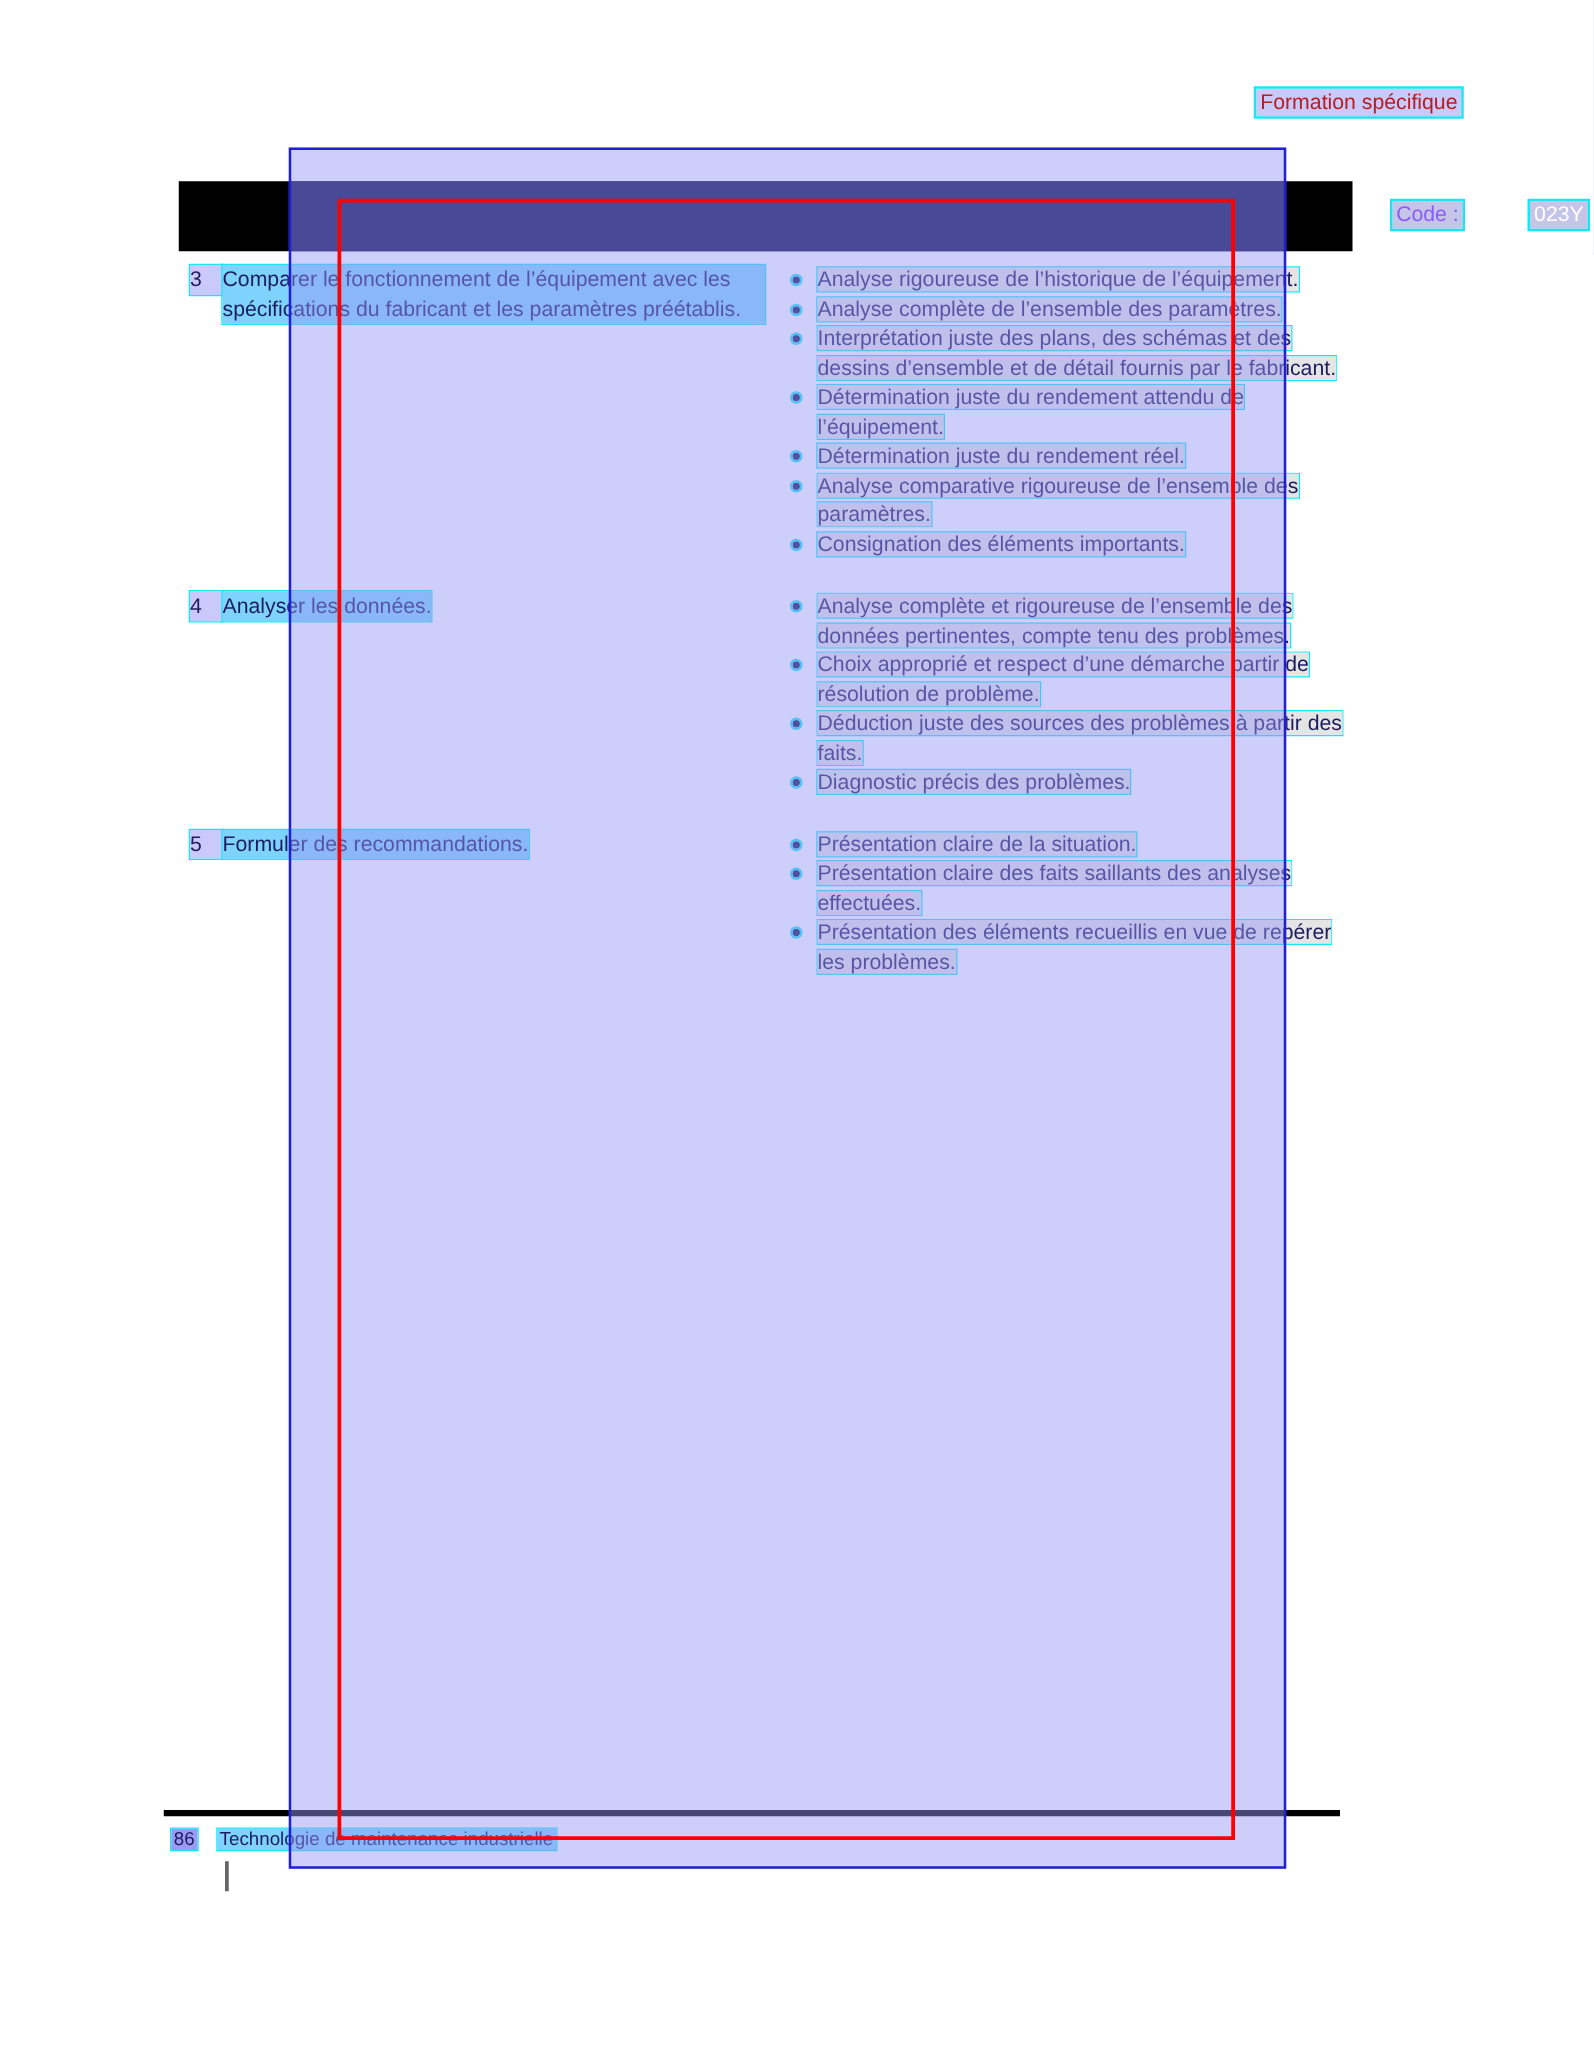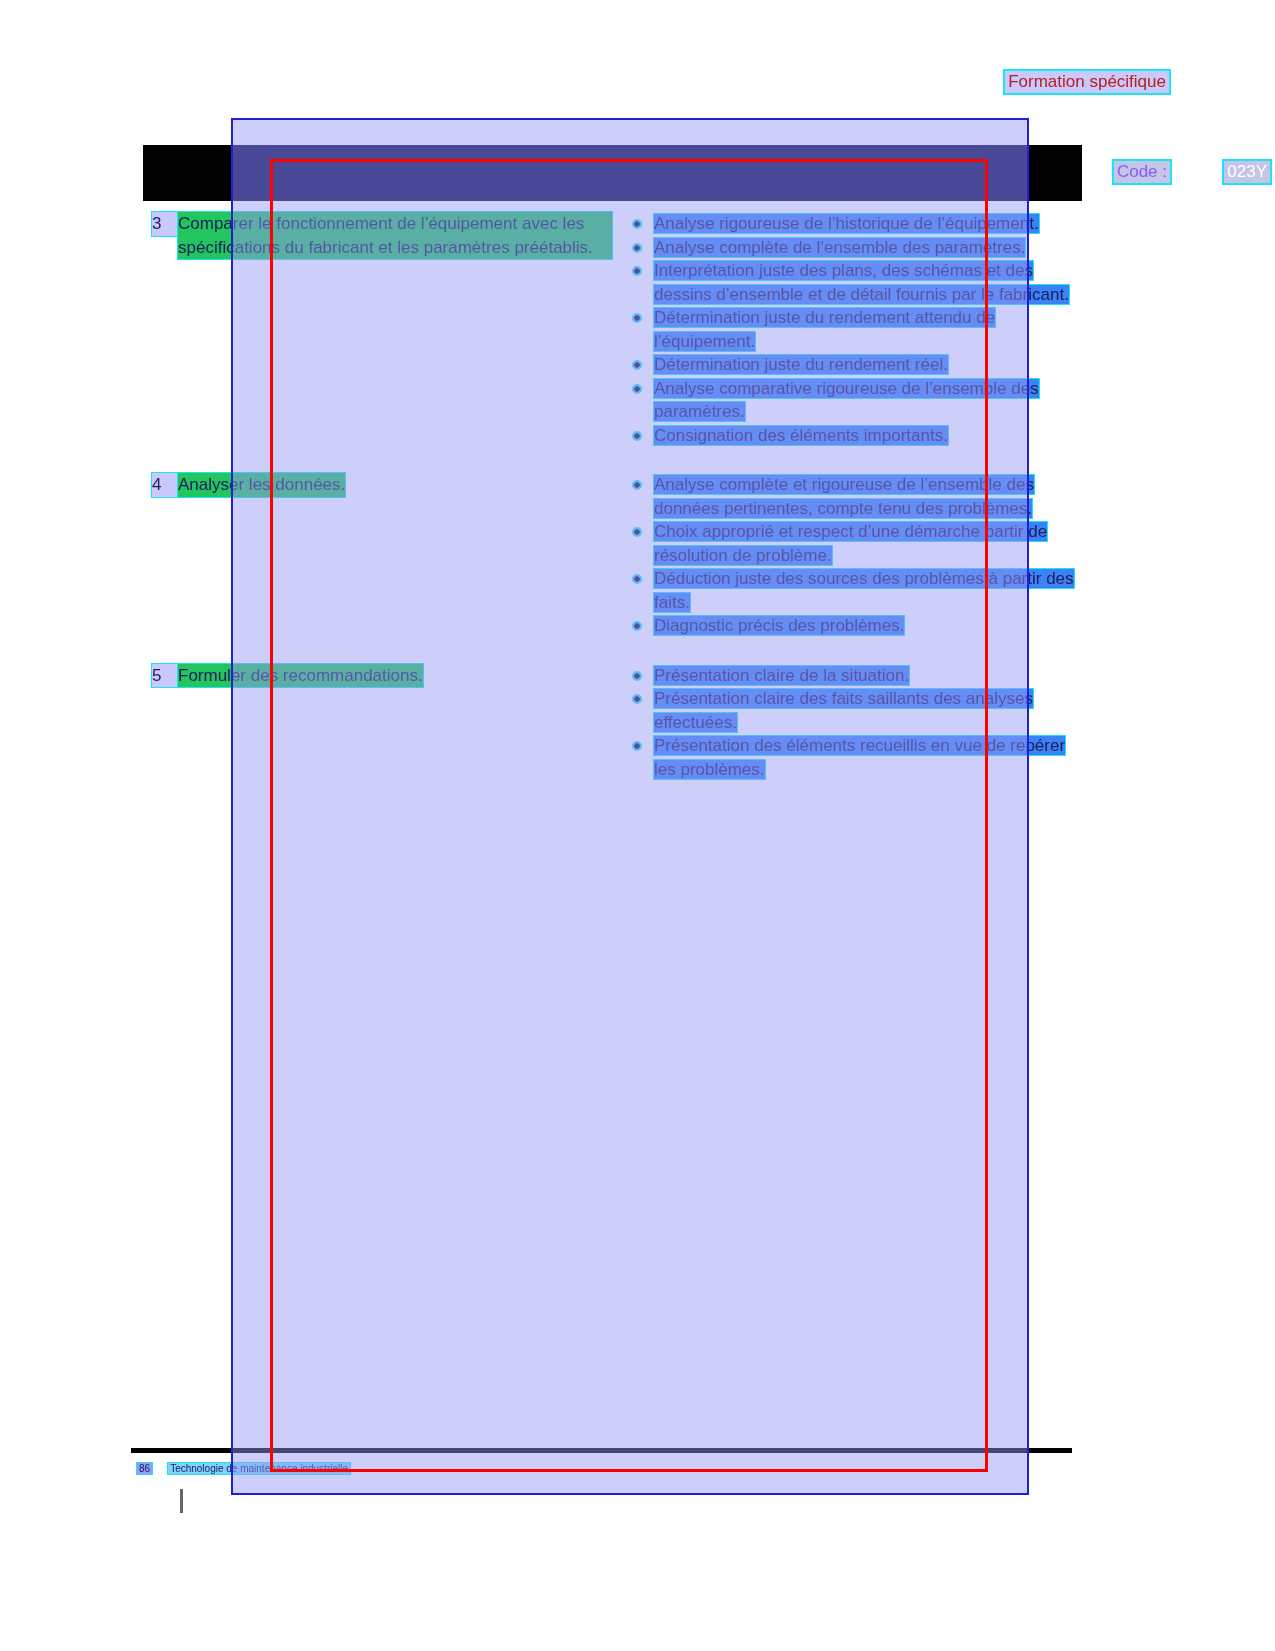--- a/index.html
+++ b/index.html
@@ -127,21 +127,21 @@
     line-height:23.5px;
     color:#1c1c5e;
   }
   .task-num{
     width:26px;
     flex:0 0 26px;
     background:#c9c9fb;
     outline:1.5px solid #19e6f5;
   }
   .task-text{
-    background:#22c55e;
+    background:#7dd3fc;
     outline:1.5px solid #19e6f5;
     color:#1c1c5e;
   }
   ul.crit{
     list-style:none;
     margin:0;padding:0;
   }
   ul.crit li{
     position:relative;
     font-size:17px;
@@ -152,40 +152,40 @@
   }
   ul.crit li .bullet{
     position:absolute;
     left:6px; top:9px;
     width:6px;height:6px;
     background:#14145a;
     border-radius:50%;
     outline:2px solid #19e6f5;
   }
   ul.crit li .txt{
-    background:#3b82f6;
+    background:#e5e5e5;
     outline:1.5px solid #19e6f5;
     color:#1c1c5e;
     text-align:center;
   }
 
   
   .footer-rule{
     position:absolute;
     left:131px; top:1448px;
     width:941px; height:5px;
     background:#000000;
     z-index:6;
   }
   .footer{
     position:absolute;
     left:137px; top:1463px;
     display:flex;
     align-items:center;
-    font-size:10px;
+    font-size:15px;
     color:#1c1c5e;
     z-index:8;
   }
   .footer .pg{
     background:#9a9af6;
     outline:1.2px solid #19e6f5;
     padding:0 2px;
     margin-right:16px;
   }
   .footer .title{

